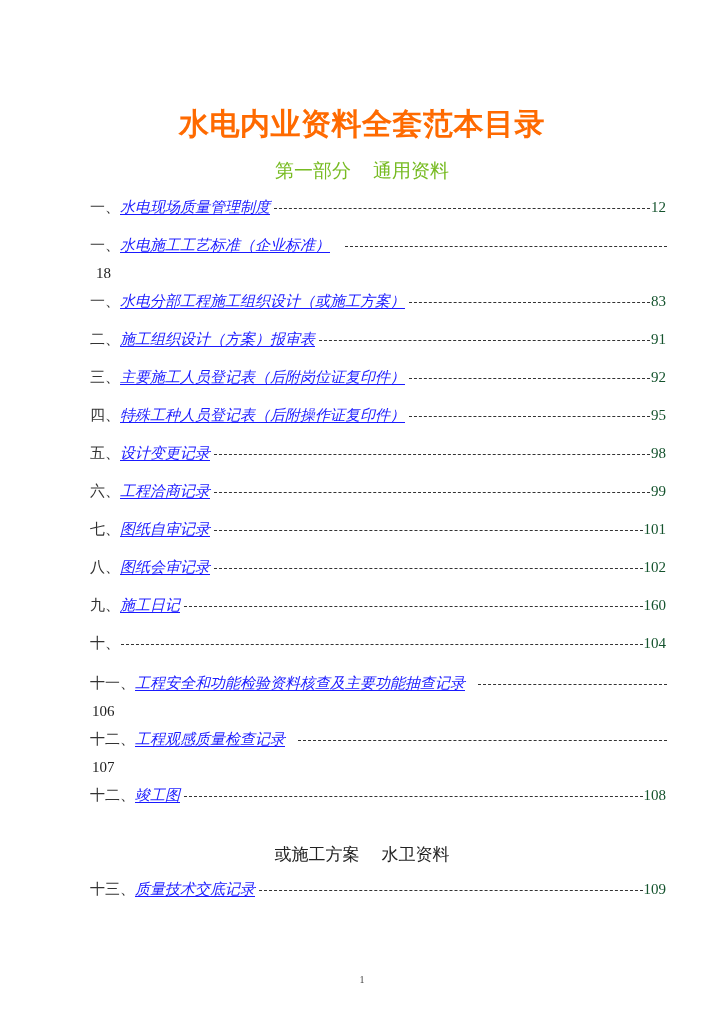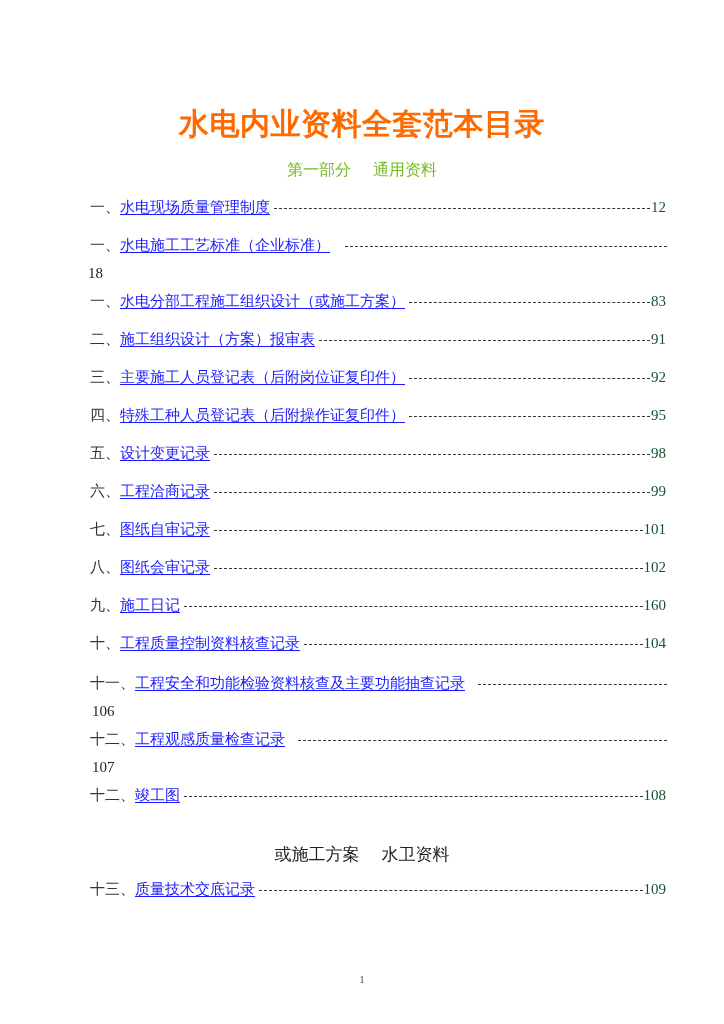--- a/index.html
+++ b/index.html
@@ -29,21 +29,21 @@
       font-weight: bold;
       font-size: 30px;
       letter-spacing: 0.5px;
       color: #ff6a00;
       line-height: 40px;
     }
     .section-heading {
       position: absolute;
       left: 0; width: 724px;
       text-align: center;
-      font-size: 16px;
+      font-size: 19px;
       line-height: 24px;
     }
     .section-heading.green {
       font-family: "DejaVu Sans", "Liberation Sans", sans-serif;
       color: #77bb22;
       top: 158px;
     }
     .section-heading.black {
       color: #222;
       top: 842px;
@@ -63,20 +63,21 @@
       white-space: nowrap;
     }
     .toc-row .num { color: #333; flex: 0 0 auto; }
     .toc-row .link {
       color: #1a1aff;
       text-decoration: underline;
       text-decoration-color: #1a1aff;
       text-underline-offset: 2px;
       flex: 0 0 auto;
       padding-right: 3px;
+      font-style: italic;
     }
     .toc-row .leader {
       flex: 1 1 auto;
       overflow: hidden;
       height: 22px;
       position: relative;
       margin: 0 1px;
     }
     .toc-row .leader::after {
       content: "";
@@ -92,21 +93,21 @@
       font-size: 15px;
     }
     .wrap-no {
       position: absolute;
       left: 92px;
       font-family: "Liberation Serif", "DejaVu Serif", serif;
       font-size: 15px;
       color: #222;
       line-height: 22px;
     }
-    .wrap-no.indent { left: 88px; }
+    .wrap-no.indent { left: 96px; }
     .page-footer {
       position: absolute;
       left: 0; width: 724px;
       top: 974px;
       text-align: center;
       font-family: "Liberation Serif", "DejaVu Serif", serif;
       font-size: 10px;
       color: #444;
     }
   </style>
@@ -193,21 +194,20 @@
 
   <div class="toc-row" style="top:594px">
     <span class="num">九、</span>
     <a class="link">施工日记</a>
     <span class="leader"></span>
     <span class="page-no">160</span>
   </div>
 
   <div class="toc-row" style="top:632px">
     <span class="num">十、</span>
-    <a class="link">工程质量控制资料核查记录</a>
     <span class="leader"></span>
     <span class="page-no">104</span>
   </div>
 
   <div class="toc-row" style="top:672px; width:578px">
     <span class="num">十一、</span>
     <a class="link" style="padding-right:12px">工程安全和功能检验资料核查及主要功能抽查记录</a>
     <span class="leader"></span>
   </div>
   <div class="wrap-no" style="top:700px">106</div>

